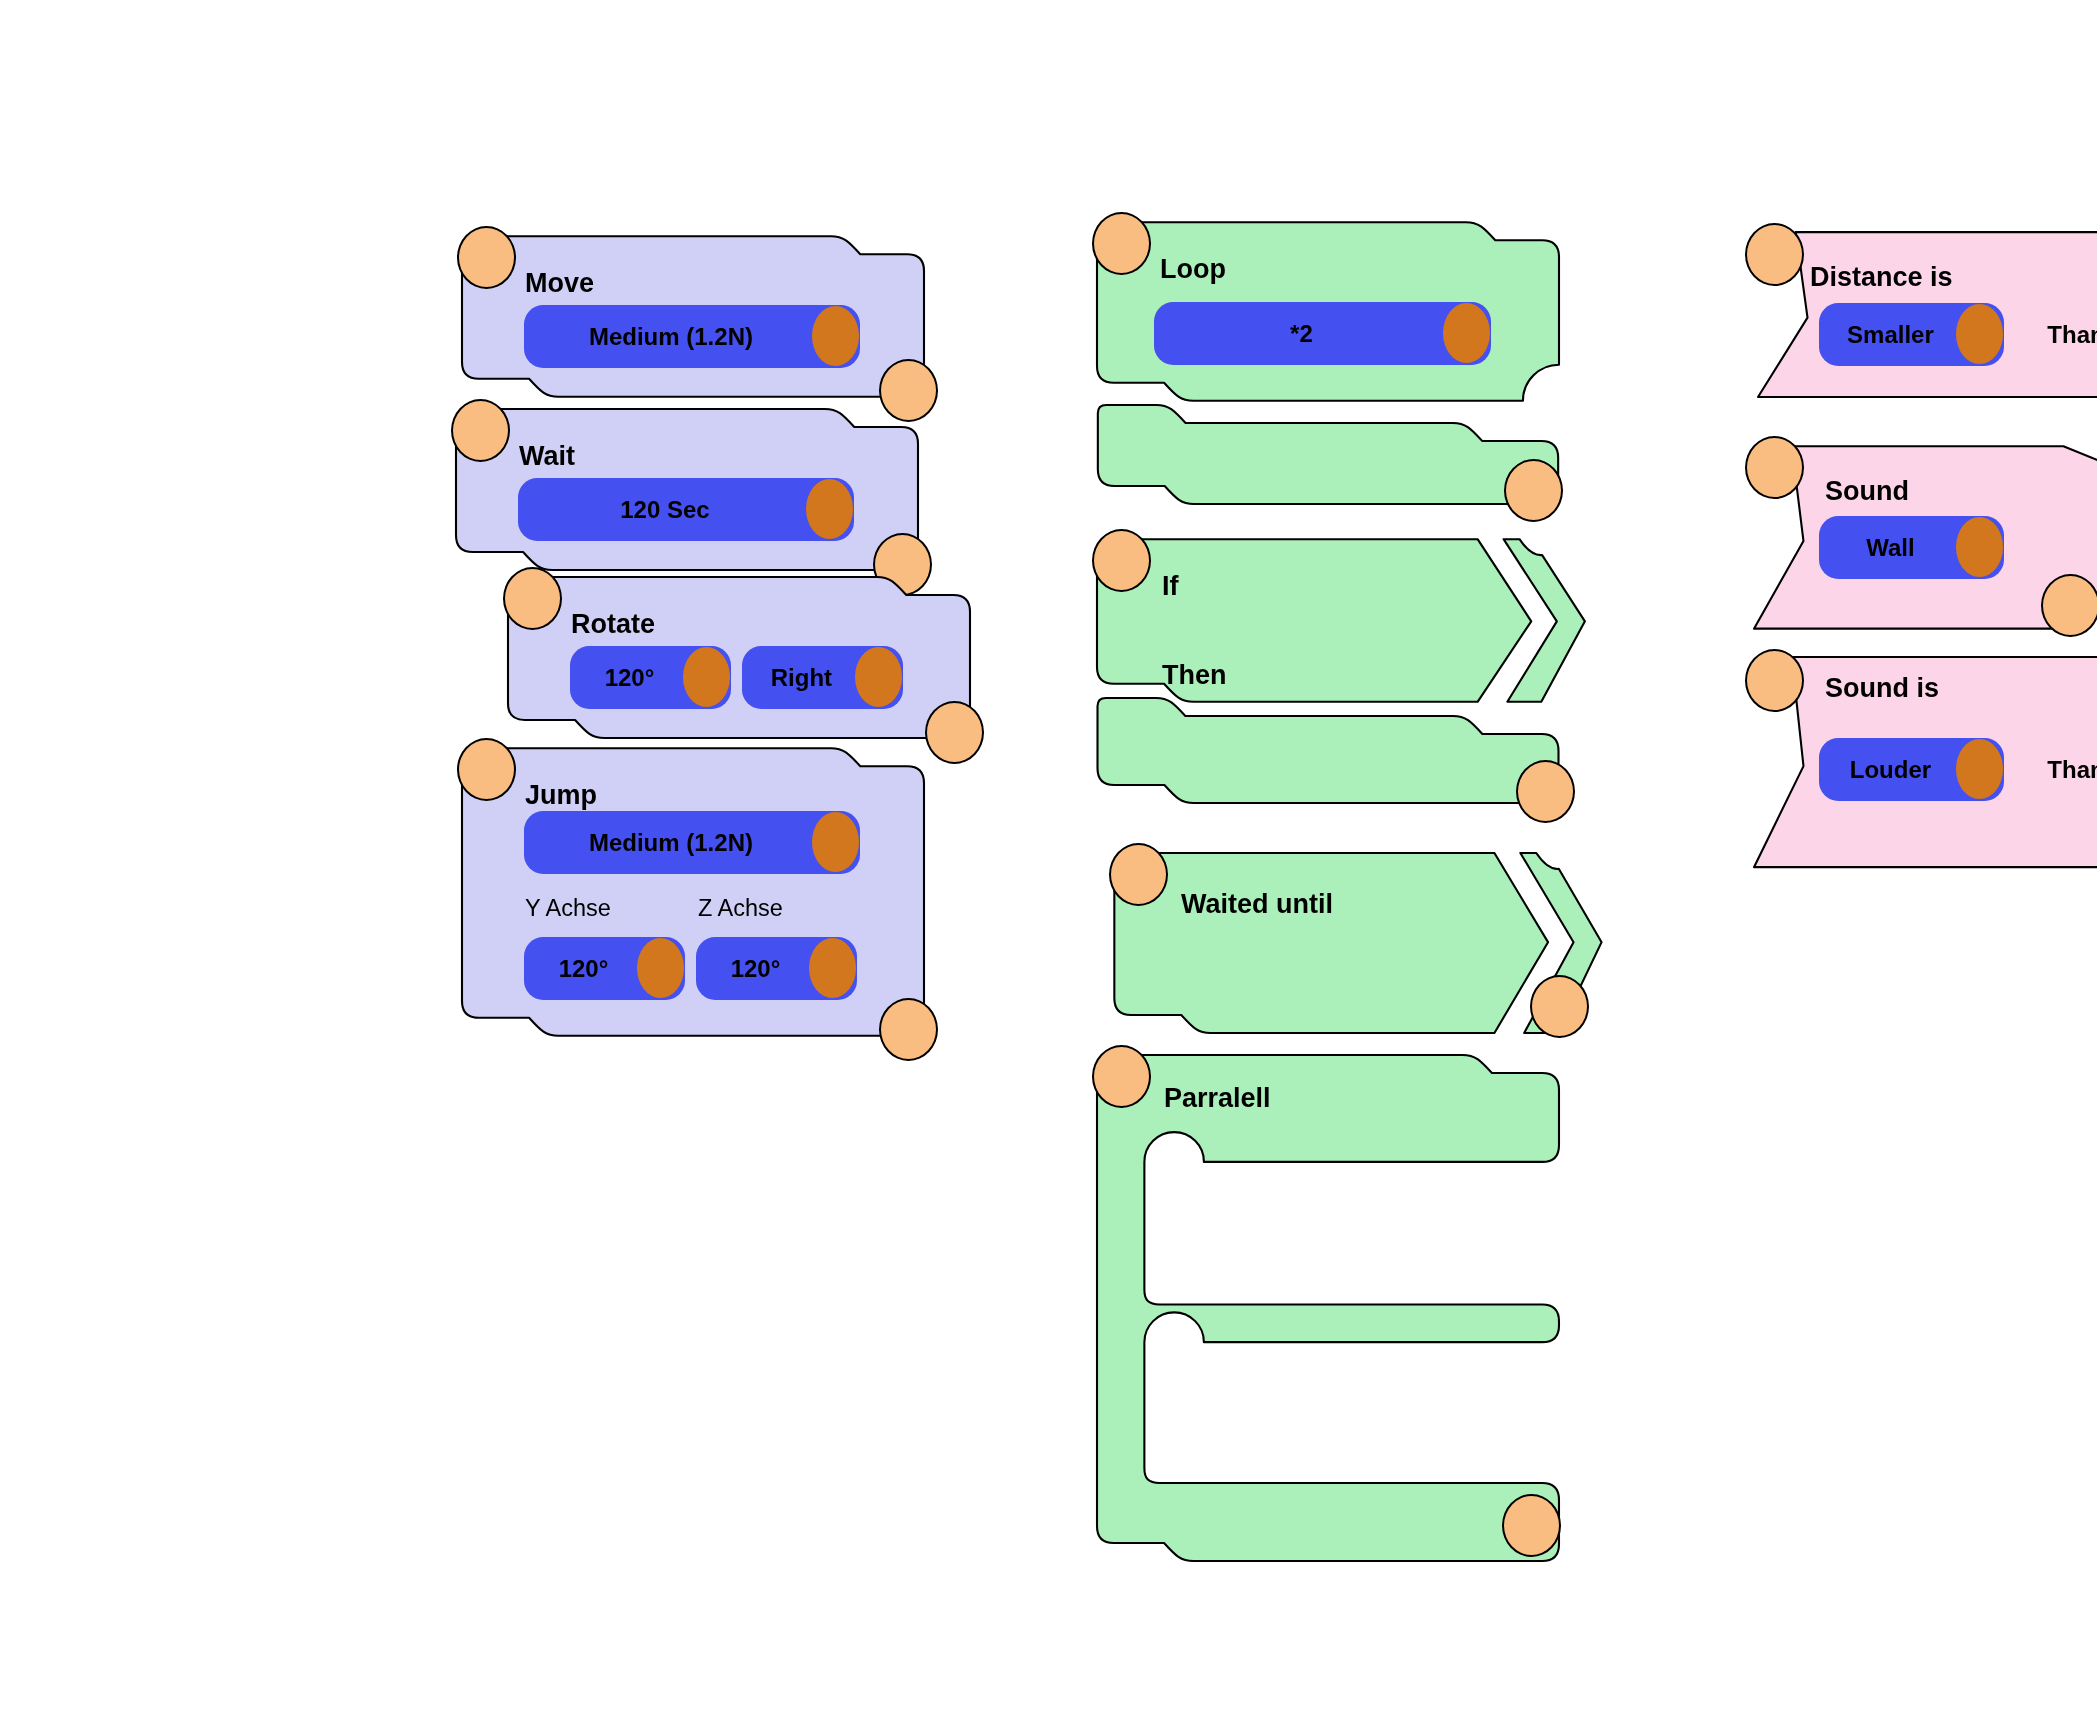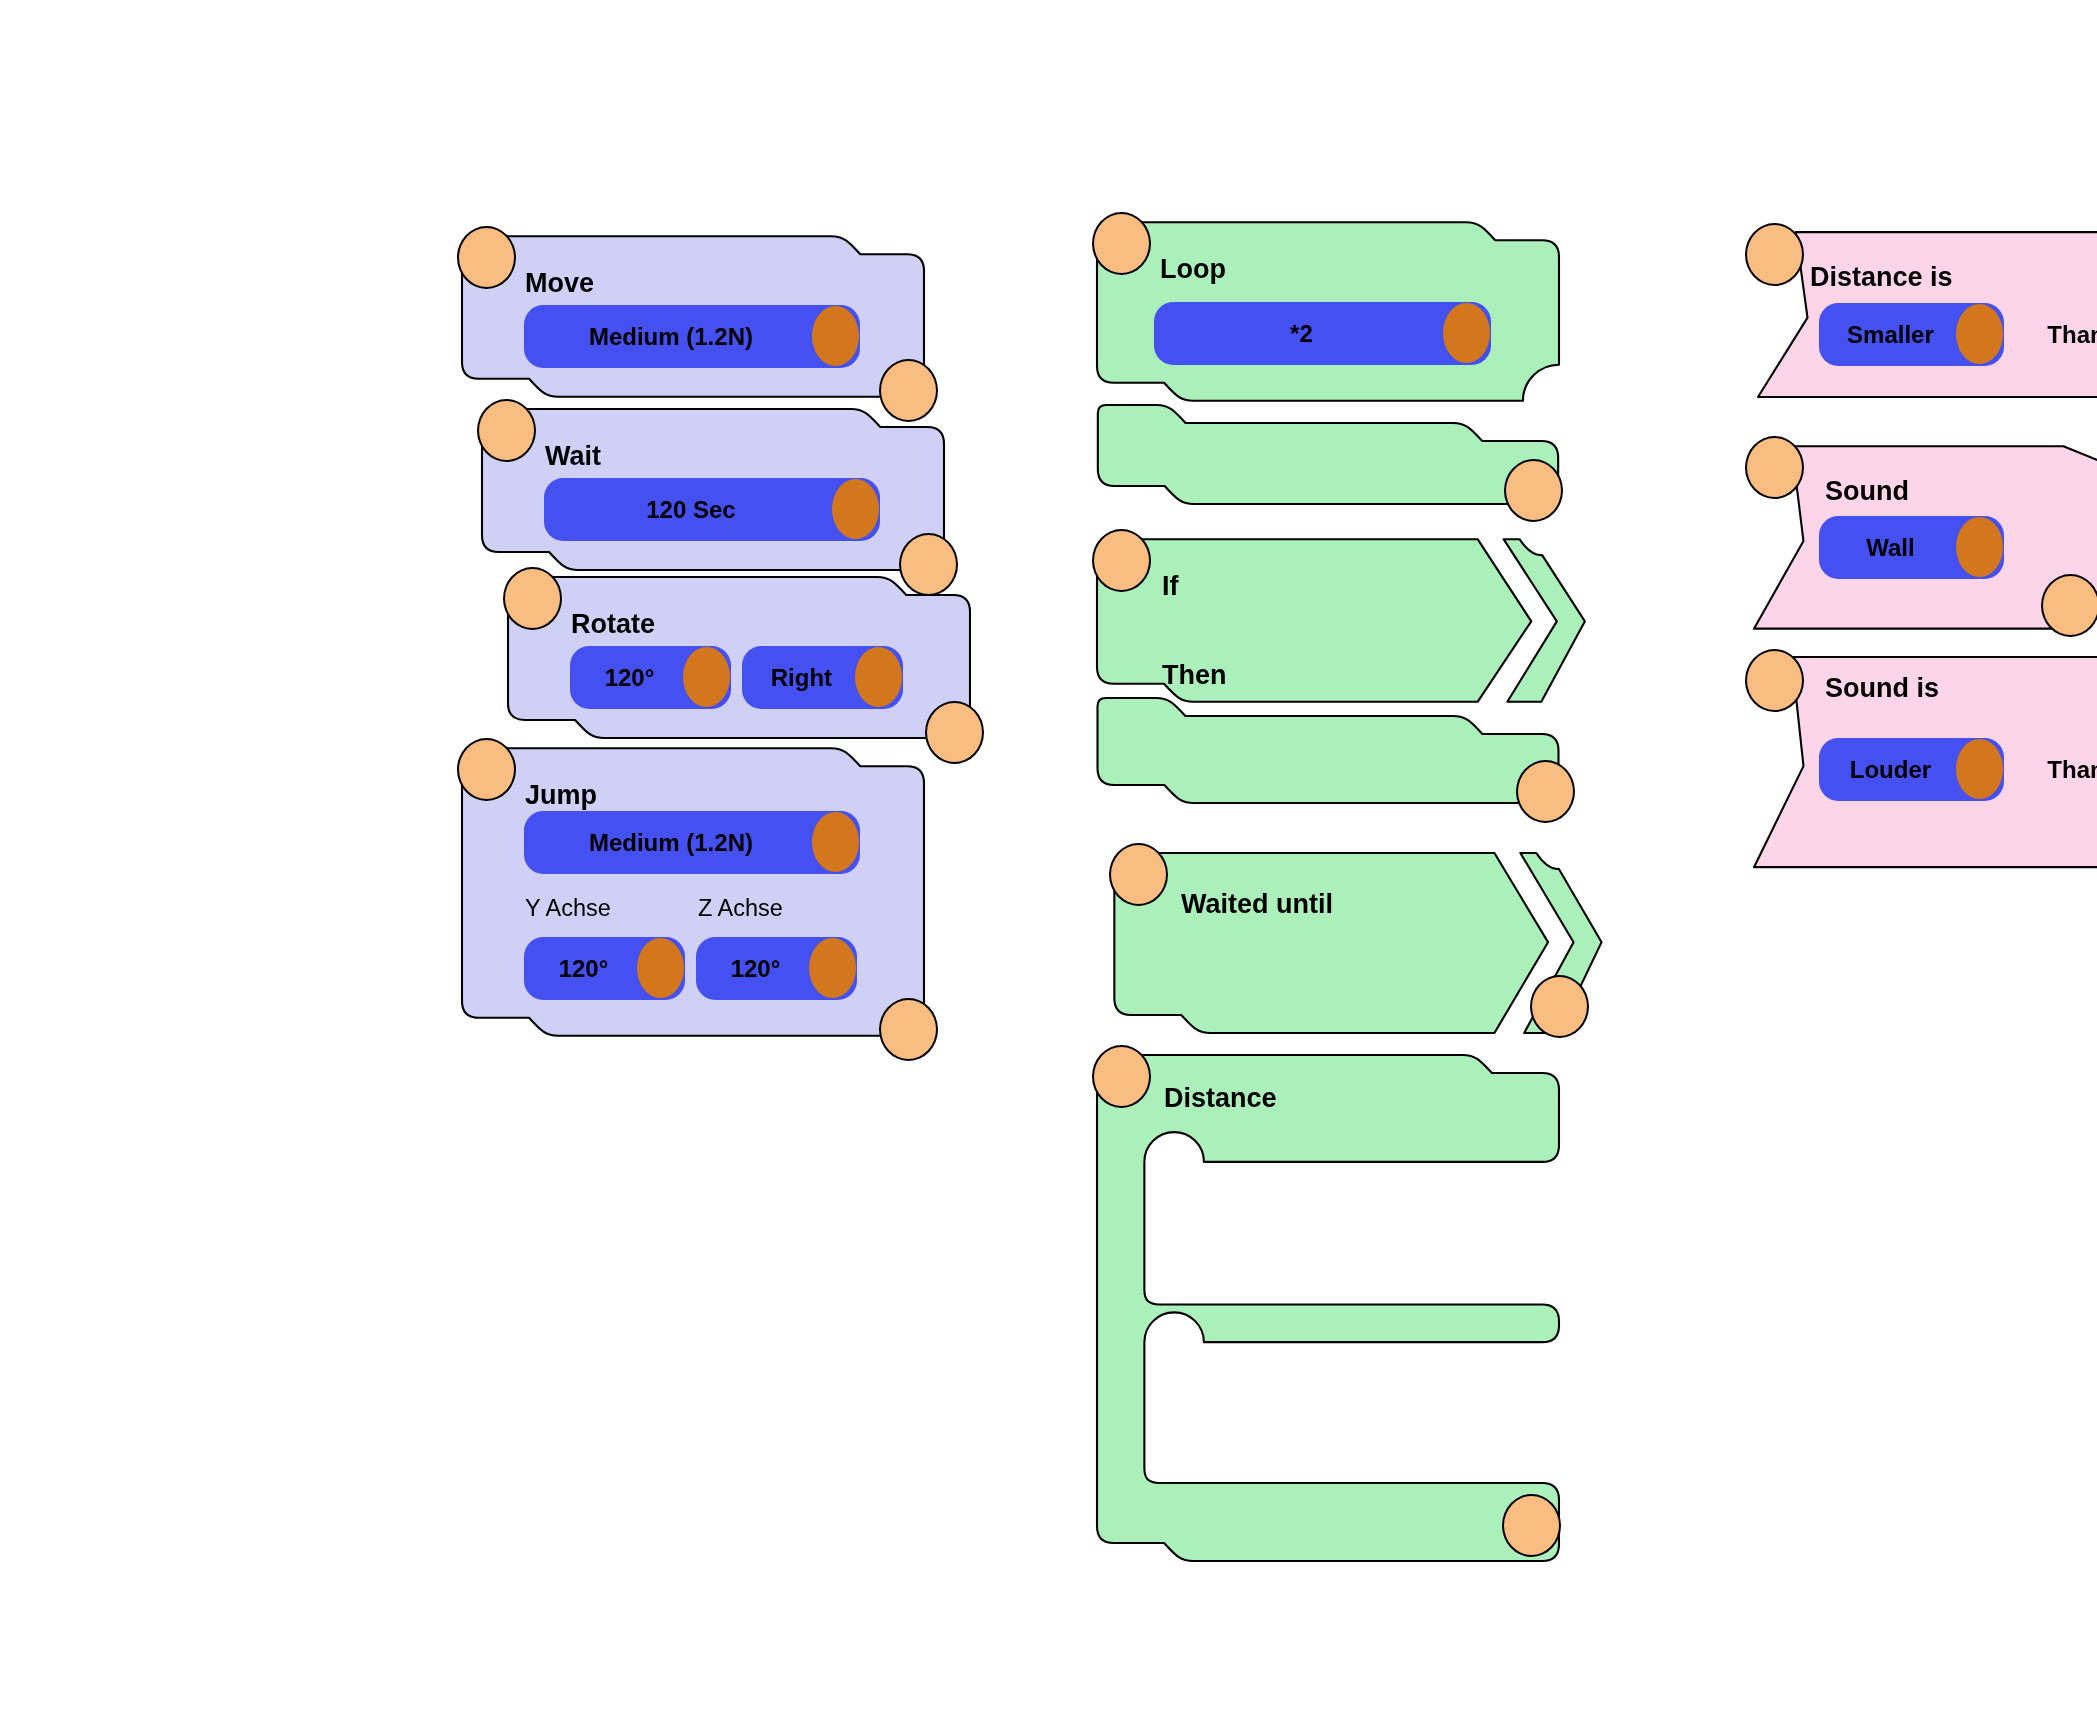--- a/index.html
+++ b/index.html
@@ -42,21 +42,21 @@
     </svg>
     <div class="title" style="left:63px;top:34px;">Move</div>
     <div class="pill" style="left:62px;top:69px;width:336px;">
       <span class="val">Medium (1.2N)</span>
       <span class="cap"></span>
     </div>
     <div class="connector" style="left:-5.5px;top:-9.6px;"></div>
     <div class="connector" style="left:417px;top:123px;"></div>
   </div>
 
-  <div class="block" style="left:482px;top:409px;width:462px;height:161px;">
+  <div class="block" style="left:456px;top:409px;width:462px;height:161px;">
     <svg class="shape" width="462" height="161" viewBox="0 0 1102 384">
       <path fill="var(--lavender)" d="M 40,0 H 880 C 910,0 922,12 950,43 H 1062 Q 1102,43 1102,83 V 344 Q 1102,384 1062,384 H 230 C 200,384 188,372 160,341 H 40 Q 0,341 0,301 V 40 Q 0,0 40,0 Z"></path>
     </svg>
     <div class="title" style="left:63px;top:34px;">Wait</div>
     <div class="pill" style="left:62px;top:69px;width:336px;">
       <span class="val">120 Sec</span>
       <span class="cap"></span>
     </div>
     <div class="connector" style="left:-5.5px;top:-9.6px;"></div>
     <div class="connector" style="left:417px;top:124px;"></div>
@@ -145,21 +145,21 @@
     </svg>
     <div class="title" style="left:67px;top:38px;">Waited until</div>
     <div class="connector" style="left:-5.5px;top:-9.6px;"></div>
     <div class="connector" style="left:416px;top:122px;"></div>
   </div>
 
   <div class="block" style="left:1097px;top:1055px;width:462px;height:506px;">
     <svg class="shape" width="462" height="506" viewBox="0 0 1102 1207">
       <path fill="var(--green)" d="M 40,0 H 872 C 902,0 914,12 942,43 H 1062 Q 1102,43 1102,83 V 215 Q 1102,255 1062,255 H 255 A 71 71 0 0 0 113 255 L 113,560 C 113,585 123,595 149,595 H 1062 Q 1102,595 1102,635 V 645 Q 1102,685 1062,685 H 255 A 71 71 0 0 0 113 685 L 113,986 C 113,1011 123,1021 149,1021 H 1062 Q 1102,1021 1102,1061 V 1167 Q 1102,1207 1062,1207 H 230 C 200,1207 188,1195 160,1164 H 40 Q 0,1164 0,1124 V 40 Q 0,0 40,0 Z"></path>
     </svg>
-    <div class="title" style="left:67px;top:30px;">Distance</div>
+    <div class="title" style="left:67px;top:30px;">Parralell</div>
     <div class="connector" style="left:-5.5px;top:-9.6px;"></div>
     <div class="connector" style="left:405px;top:439px;"></div>
   </div>
 
   <div class="block" style="left:1758px;top:232px;width:1007px;height:168px;">
     <svg class="shape" width="1007" height="168" viewBox="0 0 2400 400">
       <path fill="var(--pink)" d="M 90,0 H 2185 L 2351,241 L 2138,393 H 0 L 118,204 Z"></path>
     </svg>
     <div class="title" style="left:52px;top:32px;">Distance is</div>
     <div class="pill" style="left:61px;top:71px;width:185px;">

